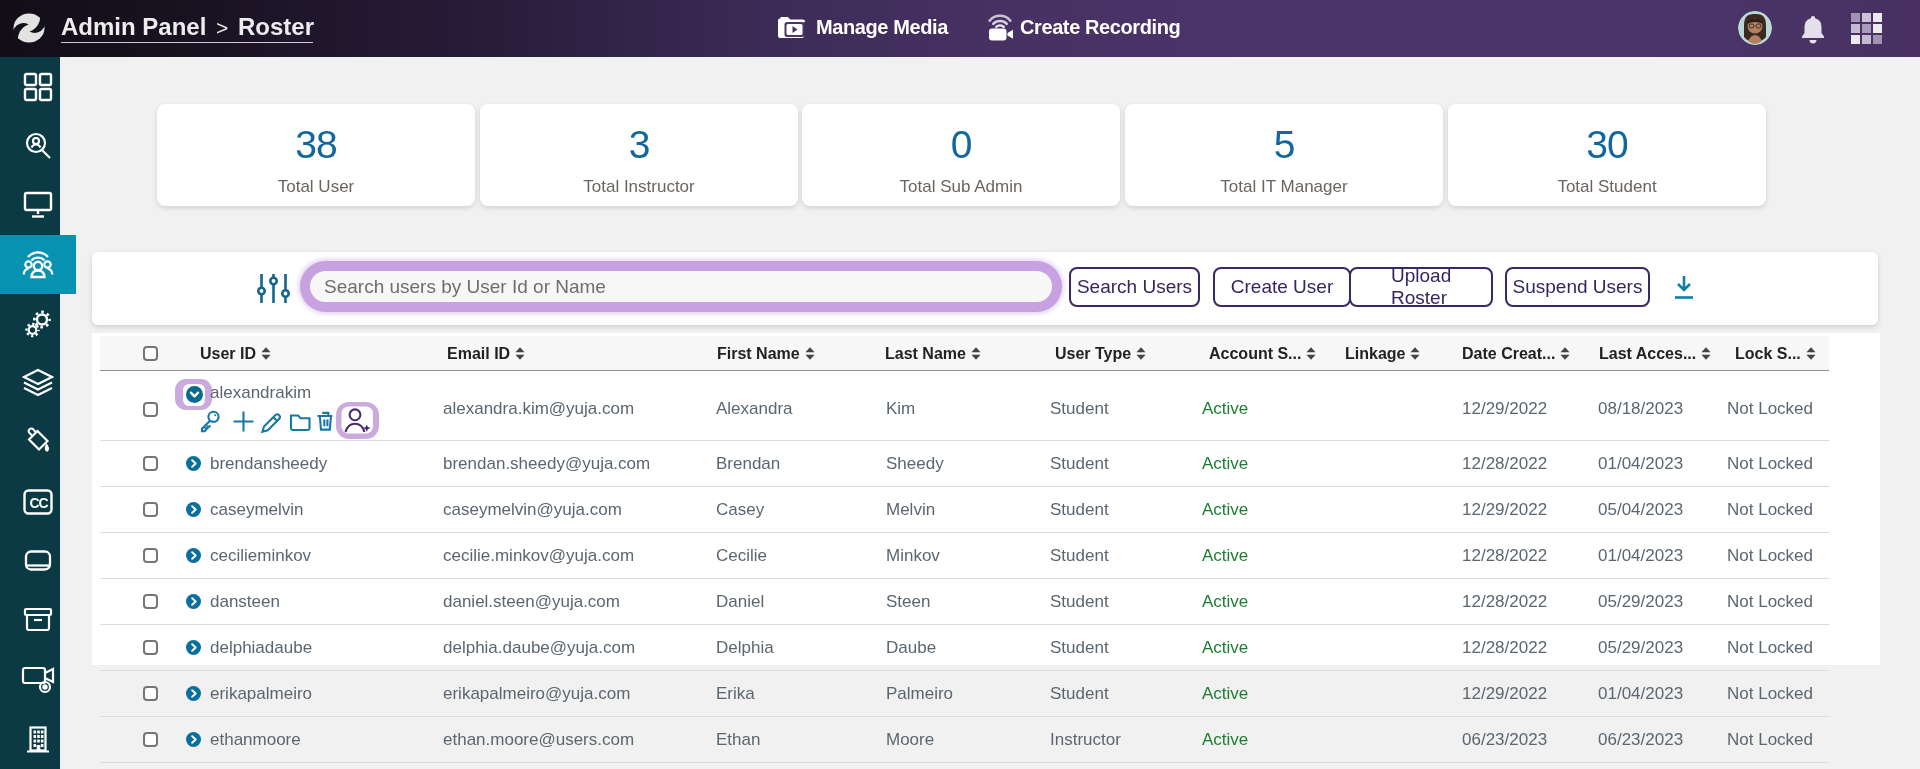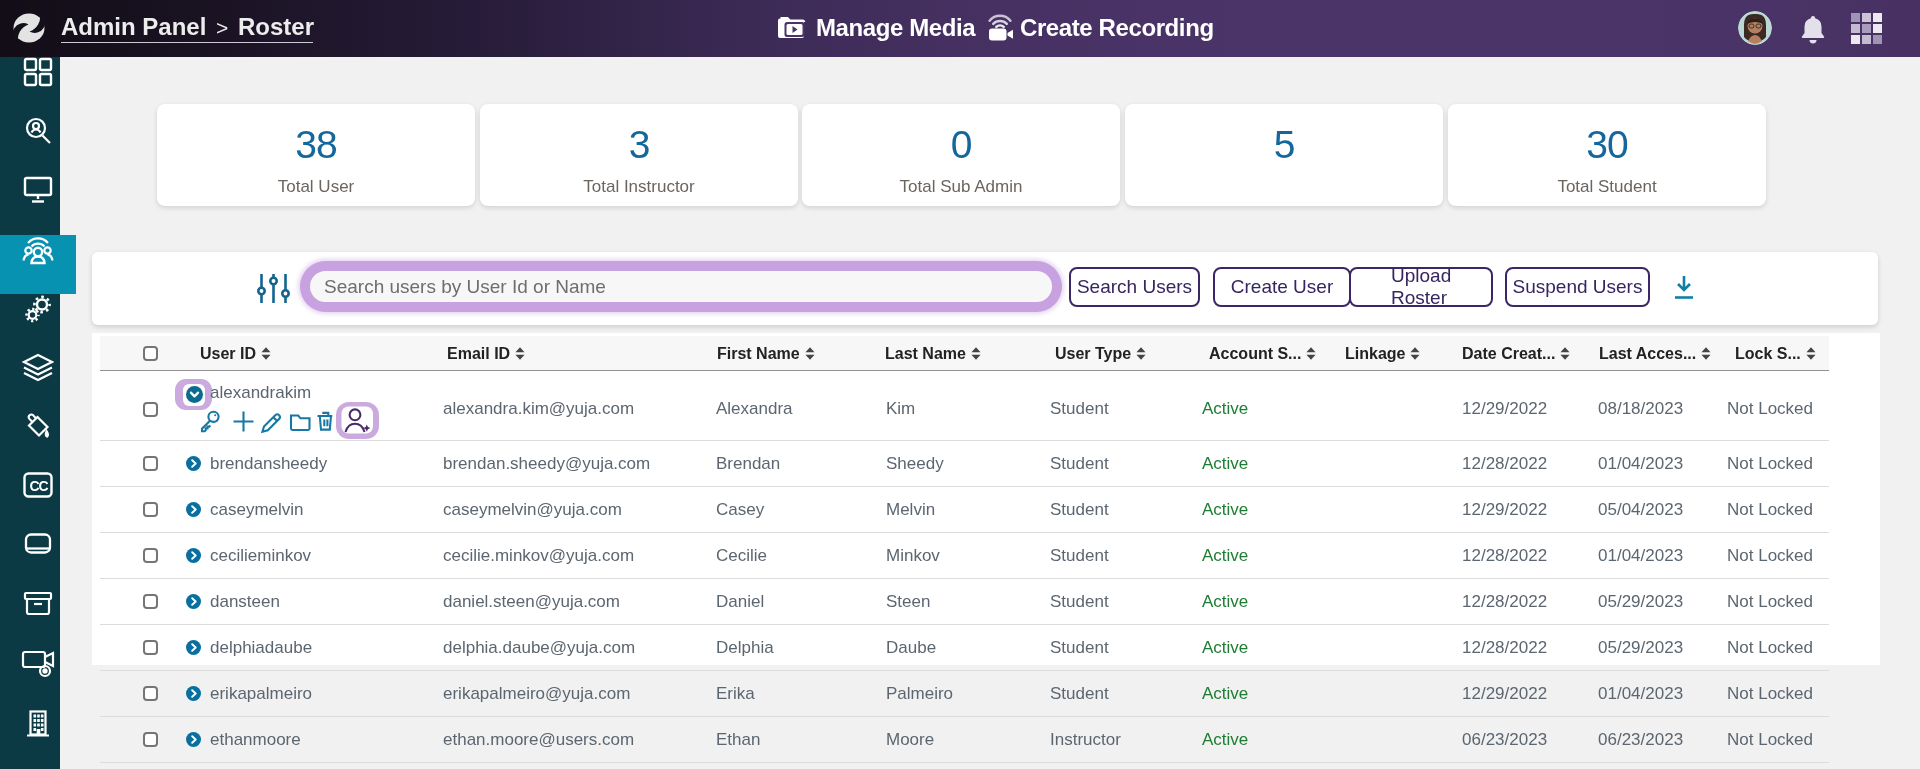--- a/index.html
+++ b/index.html
@@ -7,36 +7,36 @@
 .abs { position:absolute; }
 
 
 #topbar { position:absolute; top:0; left:0; width:1920px; height:57px;
   background:linear-gradient(to right,#120d17 0%,#191221 10%,#271c39 25%,#3d2b57 40%,#473163 52%,#4b3468 65%,#4b3468 85%,#483162 100%);
 }
 #logo { position:absolute; left:10px; top:9px; width:38px; height:38px; }
 #crumb { position:absolute; left:61px; top:13px; color:#ededed; font-size:24px; font-weight:bold; }
 #crumb .sep { font-weight:normal; font-size:21px; padding:0 3px; }
 #crumb-line { position:absolute; left:61px; top:42px; width:252px; height:1px; background:#cfc9d6; }
-.topbtn { position:absolute; top:0; height:57px; display:flex; align-items:center; color:#fff; font-size:24px; font-weight:bold; letter-spacing:-0.4px; transform:translateY(-1.5px); }
+.topbtn { position:absolute; top:0; height:57px; display:flex; align-items:center; color:#fff; font-size:20px; font-weight:bold; letter-spacing:-0.4px; transform:translateY(-1.5px); }
 .topbtn svg { margin-right:10px; }
 #avatar { position:absolute; left:1738px; top:11px; width:34px; height:34px; border-radius:50%; overflow:hidden; }
 #bell { position:absolute; left:1799px; top:14px; }
 #gridicon { position:absolute; left:1851px; top:13px; width:31px; height:31px; display:grid; grid-template-columns:9px 9px 9px; grid-template-rows:9px 9px 9px; gap:2px; }
 #gridicon div { background:#ece9f1; }
 #gridicon div:nth-child(1){ background:#a193b4; }
 #gridicon div:nth-child(2){ background:#cbc3d6; }
 #gridicon div:nth-child(4){ background:#c4bbd2; }
 #gridicon div:nth-child(5){ background:#a89bbb; }
 #gridicon div:nth-child(8){ background:#c4bbd2; }
 #gridicon div:nth-child(9){ background:#a193b4; }
 
 
 #sidebar { position:absolute; top:57px; left:0; width:60px; height:712px; background:#0b3a44; }
-.sideitem { width:76px; height:59.3px; display:flex; justify-content:center; }
+.sideitem { width:76px; height:59.3px; display:flex; align-items:center; justify-content:center; }
 .sideitem.active { background:#0792b2; }
 
 
 .card { position:absolute; top:104px; height:102px; width:318px; background:#fff; border-radius:8px;
   box-shadow:0 2px 5px rgba(0,0,0,0.13); text-align:center; }
 .card .num { margin-top:19px; font-size:39px; color:#13679c; letter-spacing:-1px; }
 .card .lbl { margin-top:10px; font-size:17px; color:#6b6560; }
 
 
 #toolbar { position:absolute; left:92px; top:252px; width:1786px; height:73px; background:#fff; border-radius:6px;
@@ -238,20 +238,21 @@
 <div class="card" style="left:480px;">
     <div class="num">3</div>
     <div class="lbl">Total Instructor</div>
   </div>
 <div class="card" style="left:802px;">
     <div class="num">0</div>
     <div class="lbl">Total Sub Admin</div>
   </div>
 <div class="card" style="left:1125px;">
     <div class="num">5</div>
+    <div class="lbl">Total IT Manager</div>
   </div>
 <div class="card" style="left:1448px;">
     <div class="num">30</div>
     <div class="lbl">Total Student</div>
   </div>
 
 <div id="toolbar">
   <svg id="filtericon" width="33" height="31" viewBox="0 0 33 31" fill="none" stroke="#15648f" stroke-width="2.6">
     <path d="M4.5 1 v13.5 M4.5 21.5 v8.5"></path>
       <circle cx="4.5" cy="18" r="3.2"></circle>

